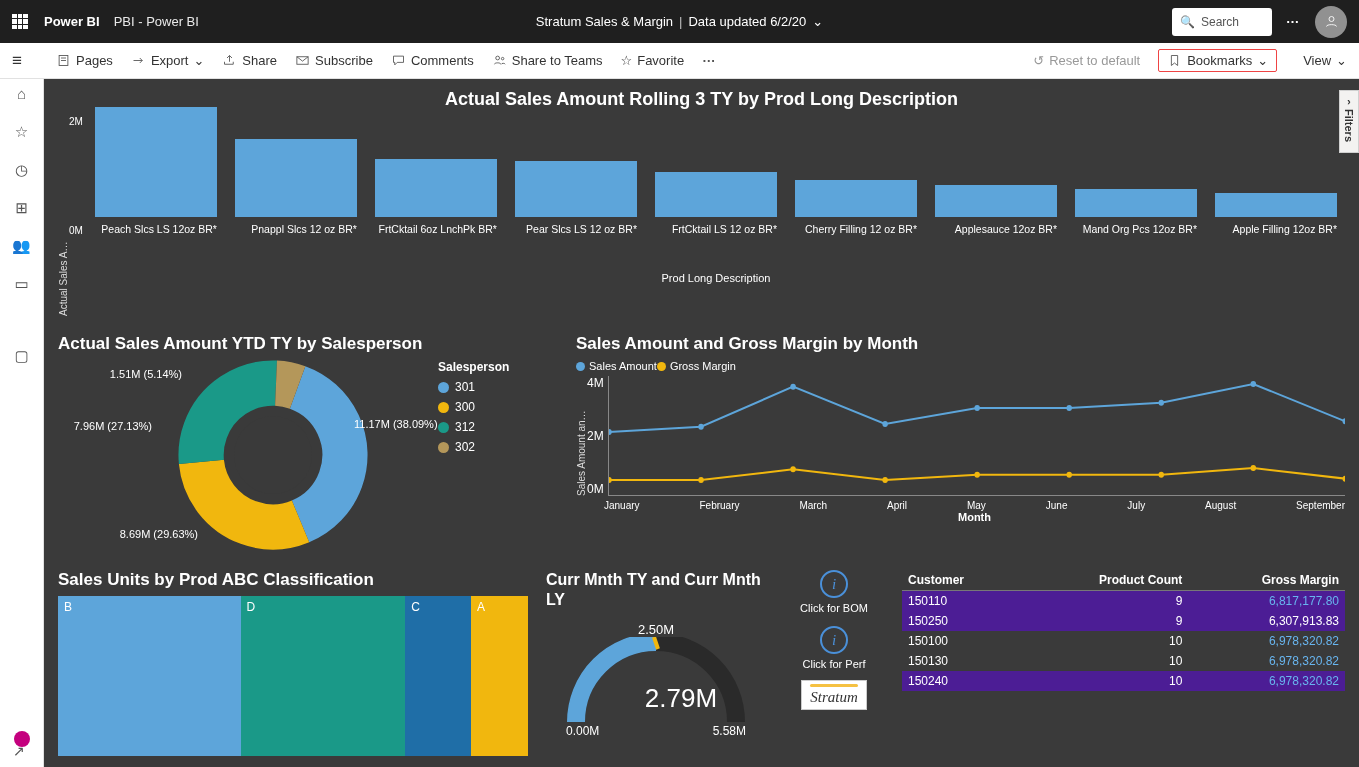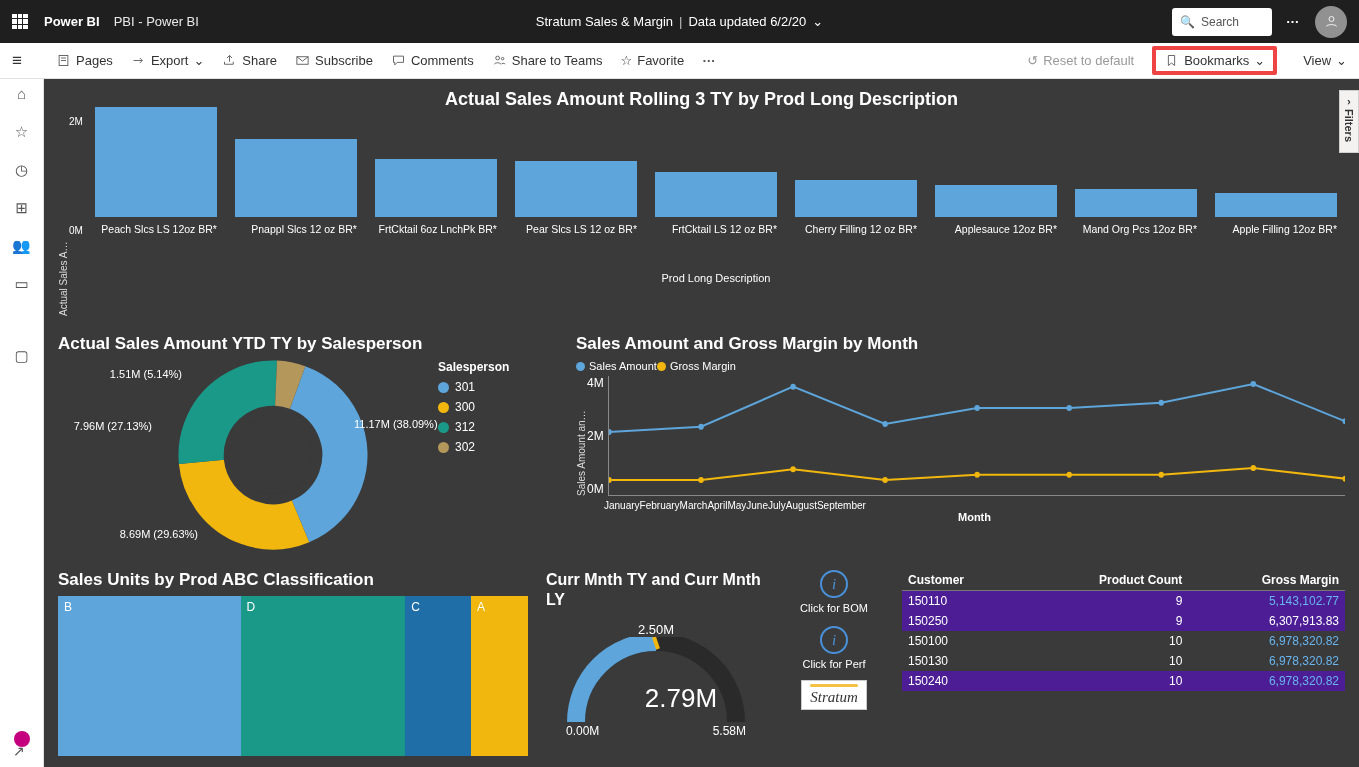--- a/index.html
+++ b/index.html
@@ -12,21 +12,21 @@
 .center-title { position:absolute; left:50%; transform:translateX(-50%); display:flex; align-items:center; gap:6px; }
 .top-right { margin-left:auto; display:flex; align-items:center; gap:14px; }
 .search-box { background:#fff; color:#555; border-radius:3px; height:28px; width:100px; display:flex; align-items:center; padding:0 8px; gap:6px; font-size:12px; }
 .avatar { width:32px; height:32px; border-radius:50%; background:#919191; display:flex; align-items:center; justify-content:center; }
 .dots{ letter-spacing:2px; font-weight:bold; }
 
 .toolbar { height:36px; background:#fff; border-bottom:1px solid #e1e1e1; display:flex; align-items:center; color:#333; font-size:13px; padding:0 12px; }
 .left-rail { width:44px; }
 .toolbar .tb-item { display:flex; align-items:center; gap:5px; margin-right:18px; cursor:pointer; }
 .toolbar .spacer { flex:1; }
-.toolbar .bookmarks { border:4px solid #ef4444; padding:3px 8px; border-radius:2px; }
+.toolbar .bookmarks { border:1px solid #ef4444; padding:3px 8px; border-radius:2px; }
 
 .main { display:flex; height: calc(767px - 43px - 36px); }
 .left-nav { width:44px; background:#fff; border-right:1px solid #e1e1e1; display:flex; flex-direction:column; align-items:center; padding-top:6px; gap:20px;}
 .left-nav .nav-icon { width:18px; height:18px; color:#555; font-size:15px; text-align:center; cursor:pointer; }
 .left-nav .pink { width:16px; height:16px; border-radius:50%; background:#c4007e; margin-top:auto; margin-bottom:20px; }
 .expand-icon { position:absolute; bottom:8px; left:13px; color:#555; font-size:14px; }
 
 .canvas { flex:1; background:#3a3a3a; padding:10px 14px 10px 14px; color:#fff; position:relative; overflow:hidden; }
 .filters-tab { position:absolute; right:0; top:90px; background:#f3f2f1; color:#333; writing-mode:vertical-rl; padding:10px 3px; font-size:11px; font-weight:600; border:1px solid #d0d0d0; display:flex; align-items:center; gap:4px;}
 
@@ -56,21 +56,21 @@
 .legend-title { font-weight:600; margin-bottom:6px; }
 .legend-item { display:flex; align-items:center; gap:6px; margin-bottom:6px; }
 .swatch { width:11px; height:11px; border-radius:50%; }
 
 
 .linechart { position:relative; height:160px; }
 .line-legend { font-size:11px; display:flex; gap:0; margin-bottom:4px;}
 .line-legend .li { display:flex; align-items:center; gap:4px;}
 .dot{ width:9px; height:9px; border-radius:50%; }
 .line-area { position:relative; height:120px; border-left:1px solid #888; border-bottom:1px solid #888; margin-left:28px; }
-.x-labels { display:flex; font-size:10px; margin-left:28px; margin-top:4px;}
+.x-labels { display:flex; justify-content:space-between; font-size:10px; margin-left:28px; margin-top:4px;}
 
 .row3 { display:flex; gap:18px; margin-top:20px; align-items:flex-start; }
 .treemap-panel { width:470px; }
 .treemap { display:flex; height:160px; }
 .tm-cell { color:#fff; padding:4px 6px; font-size:12px; }
 
 .gauge-panel { width:220px; }
 .gauge-title { font-size:16px; font-weight:600; line-height:1.25; }
 .gauge-wrap { height:150px; position:relative; display:flex; flex-direction:column; align-items:center; }
 .gauge-val { font-size:26px; font-weight:400; }
@@ -411,21 +411,21 @@
               <tr>
             <th>Customer</th>
             <th>Product Count</th>
             <th>Gross Margin</th>
           </tr>
             </thead>
           <tbody id="table-body">
               <tr class="hl">
                 <td>150110</td>
                 <td>9</td>
-                <td class="link">5,143,102.77</td>
+                <td class="link">6,817,177.80</td>
               </tr>
               <tr class="hl">
                 <td>150250</td>
                 <td>9</td>
                 <td class="">6,307,913.83</td>
               </tr>
               <tr class="">
                 <td>150100</td>
                 <td>10</td>
                 <td class="link">6,978,320.82</td>

